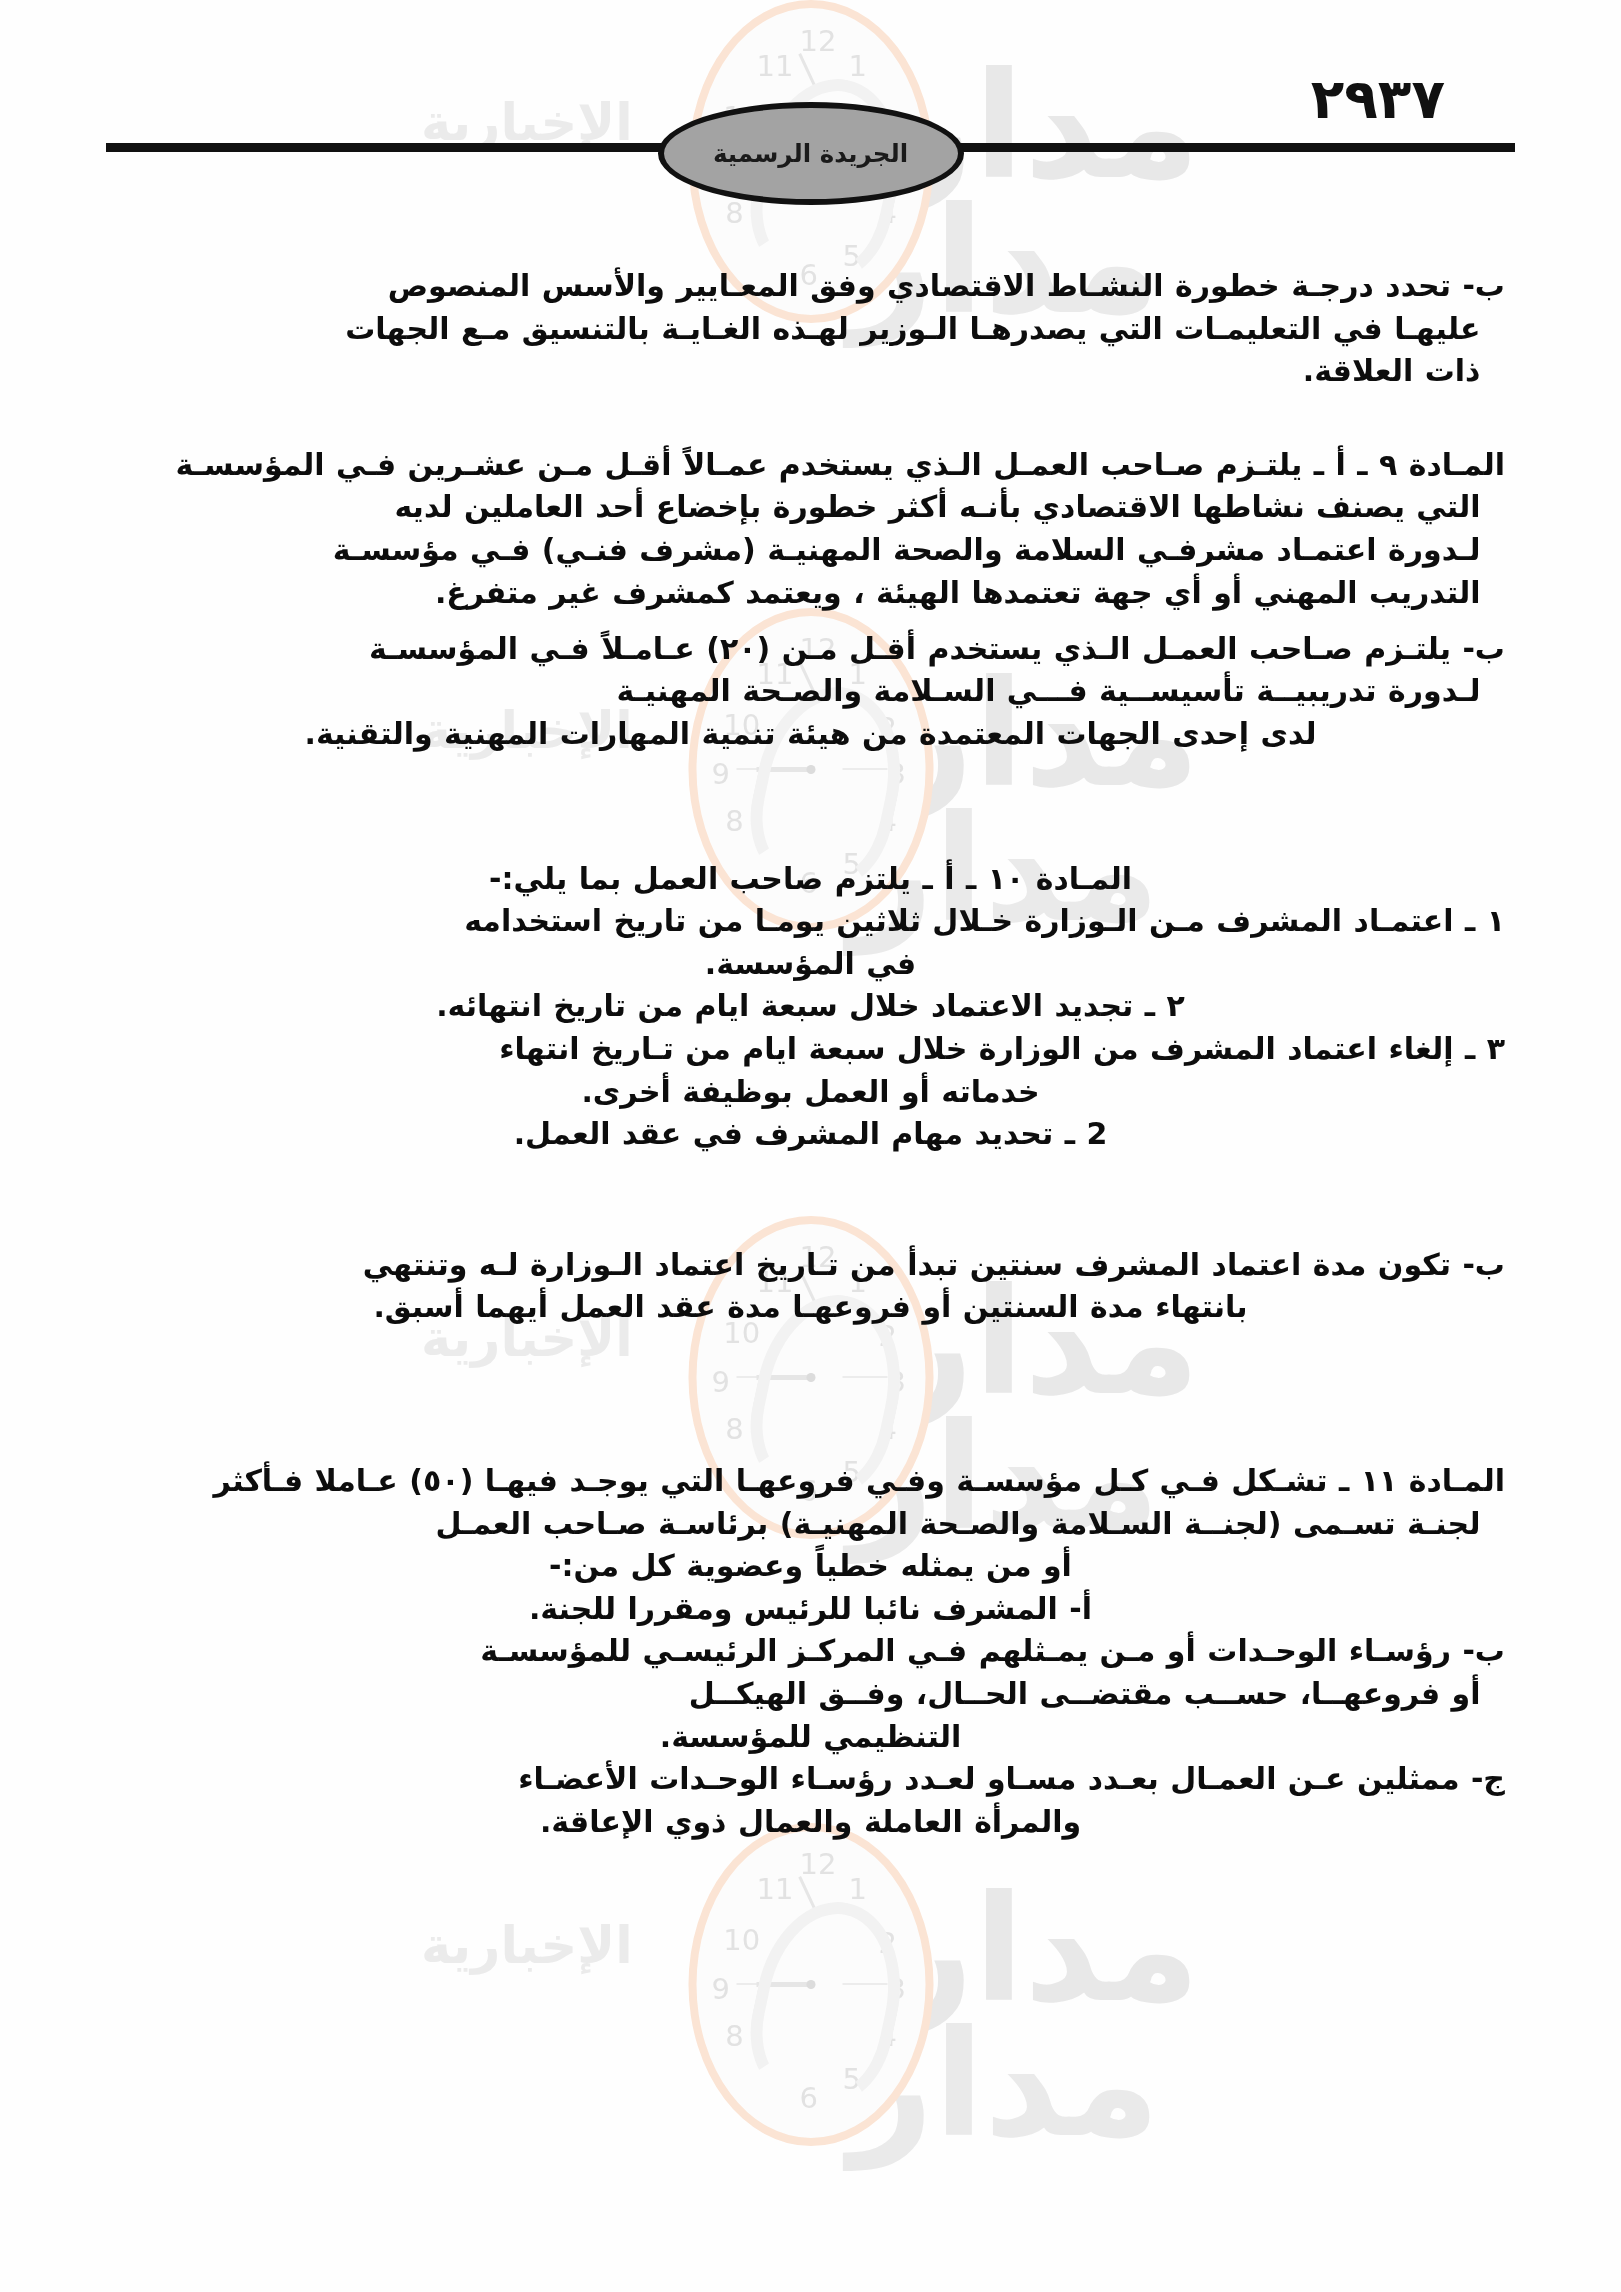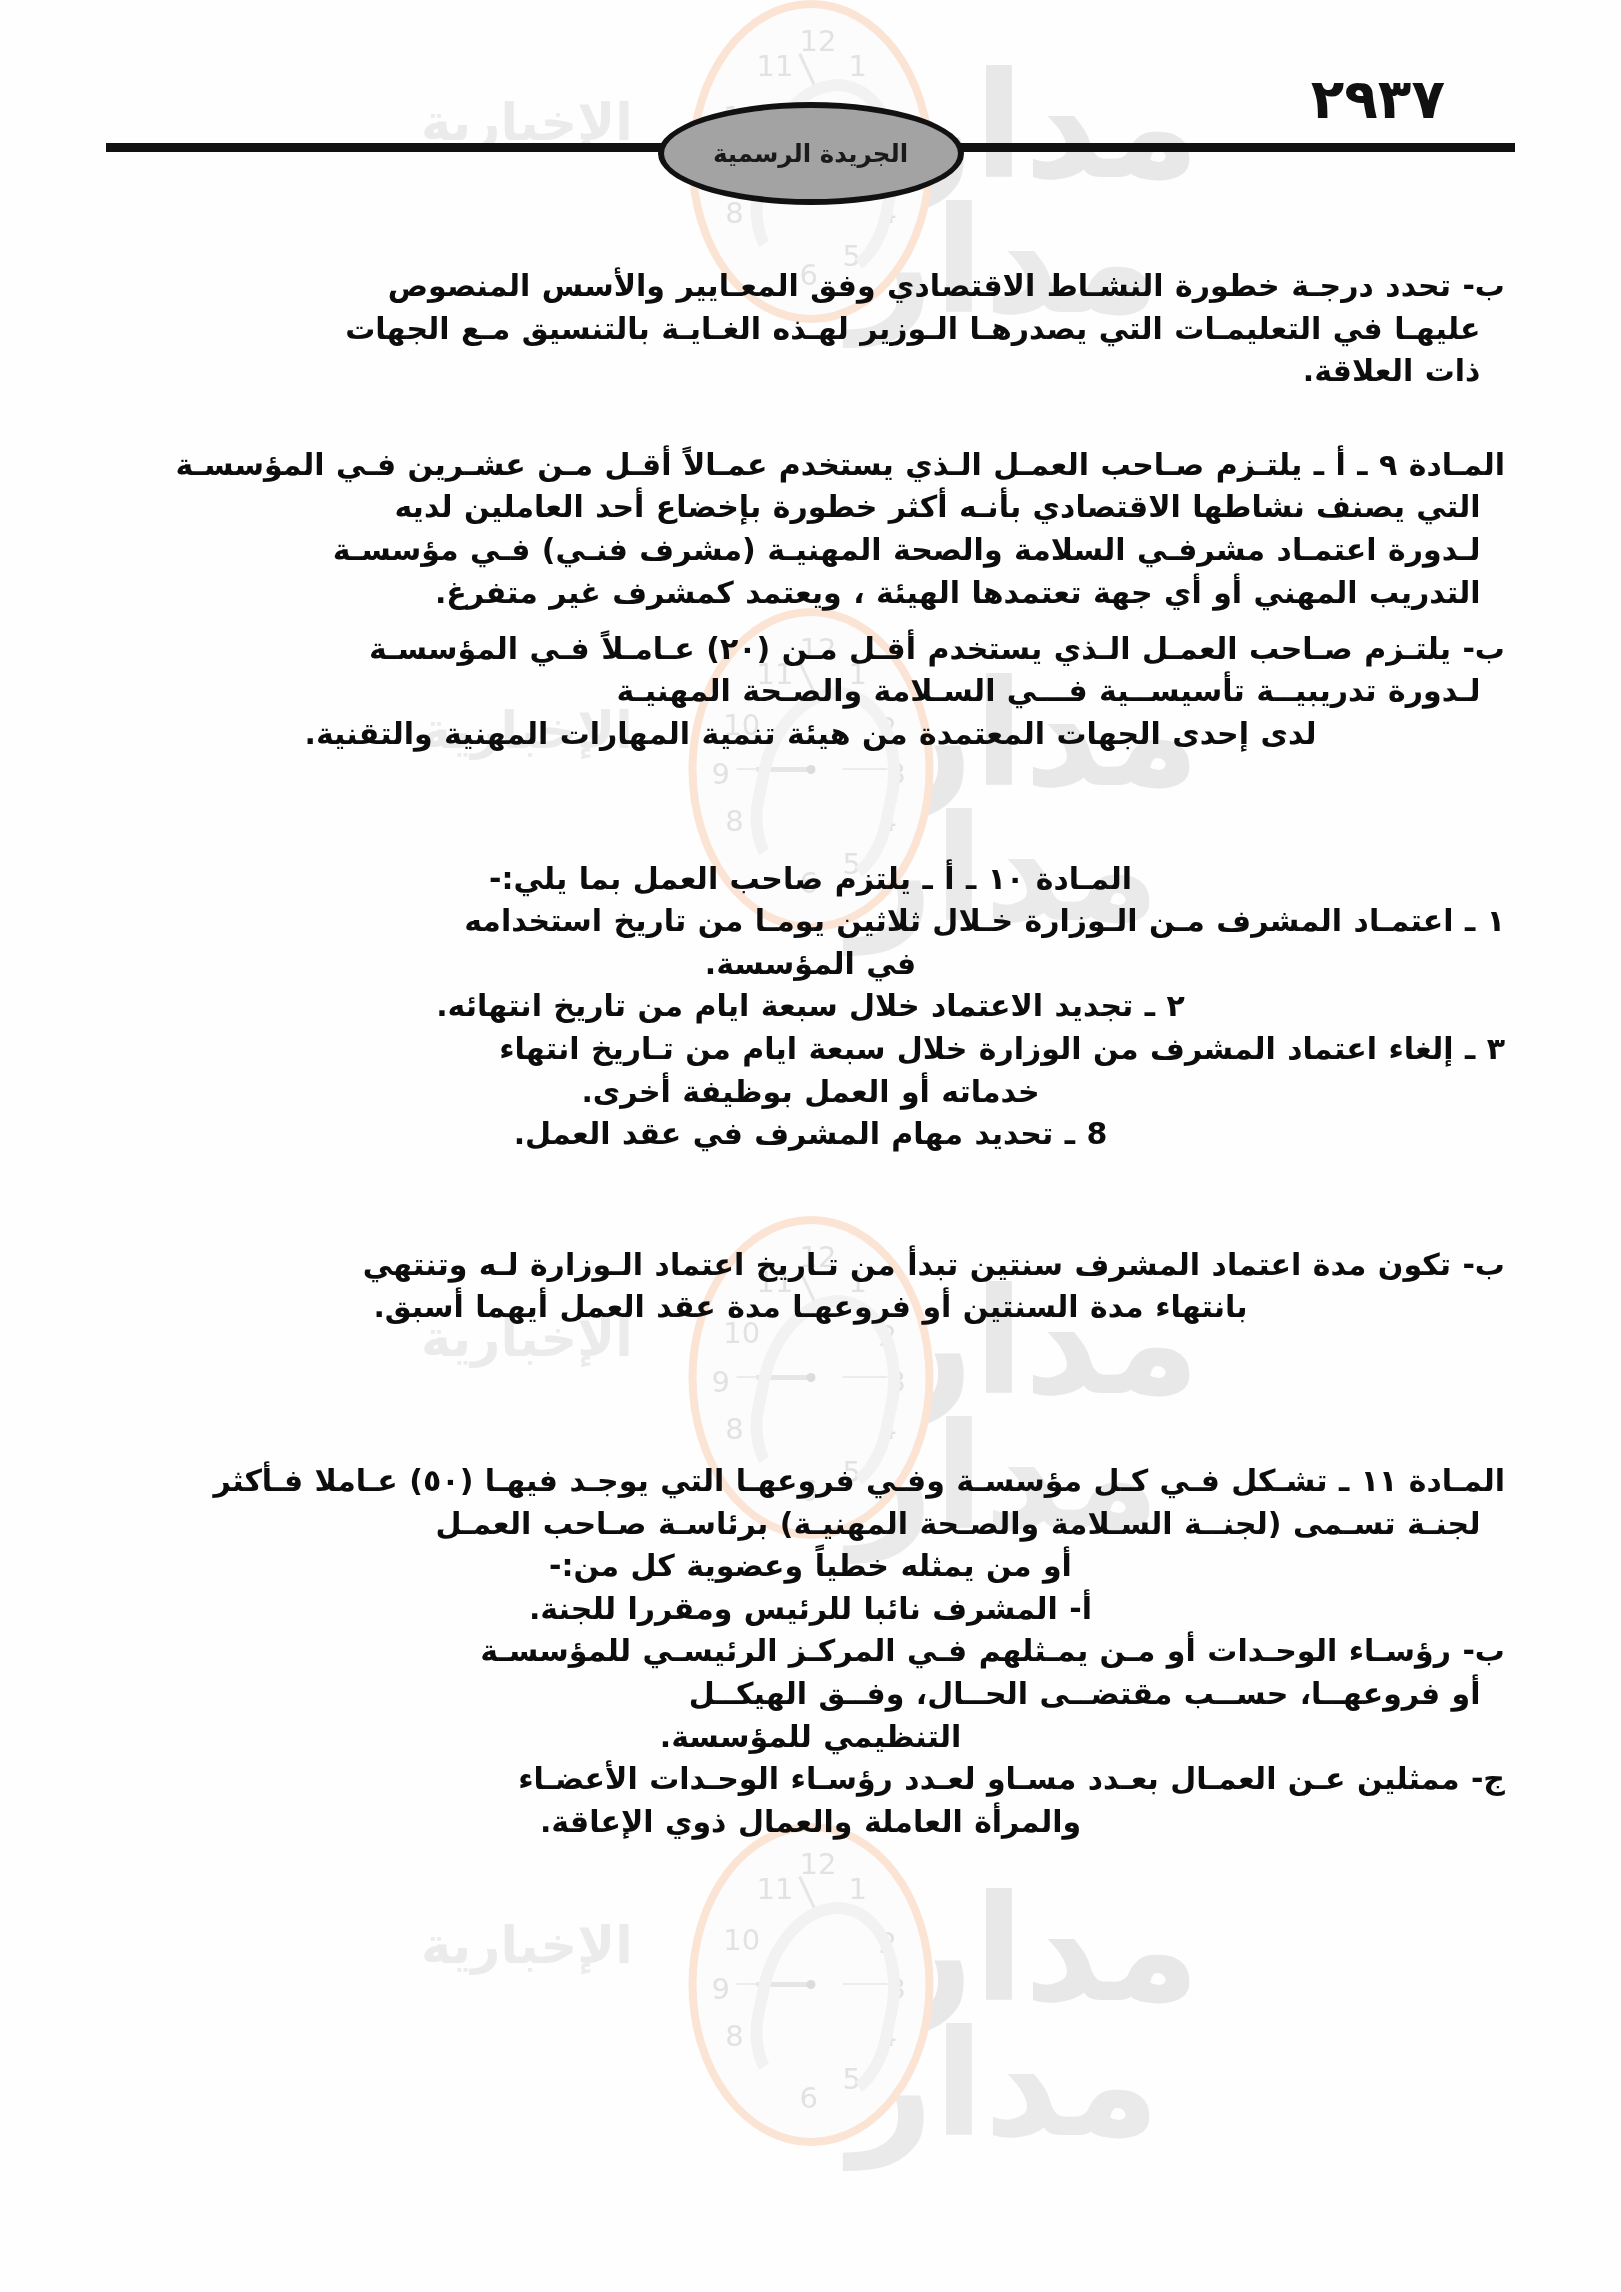--- a/index.html
+++ b/index.html
@@ -351,21 +351,21 @@
 
       <div class="sp-xl"></div>
 
       <div class="block">
         <div class="para ctr">المـادة ١٠ ـ أ ـ يلتزم صاحب العمل بما يلي:-</div>
         <div class="para rgt">١ ـ اعتمـاد المشرف مـن الـوزارة خـلال ثلاثين يومـا من تاريخ استخدامه</div>
         <div class="para ctr">في المؤسسة.</div>
         <div class="para ctr">٢ ـ تجديد الاعتماد خلال سبعة ايام من تاريخ انتهائه.</div>
         <div class="para rgt">٣ ـ إلغاء اعتماد المشرف من الوزارة خلال سبعة ايام من تـاريخ انتهاء</div>
         <div class="para ctr">خدماته أو العمل بوظيفة أخرى.</div>
-        <div class="para ctr">8 ـ تحديد مهام المشرف في عقد العمل.</div>
+        <div class="para ctr">2 ـ تحديد مهام المشرف في عقد العمل.</div>
       </div>
 
       <div class="sp-l"></div>
 
       <div class="block">
         <div class="para rgt">ب- تكون مدة اعتماد المشرف سنتين تبدأ من تـاريخ اعتماد الـوزارة لـه وتنتهي</div>
         <div class="para ctr">بانتهاء مدة السنتين أو فروعهـا مدة عقد العمل أيهما أسبق.</div>
       </div>
 
       <div class="sp-xl"></div>

